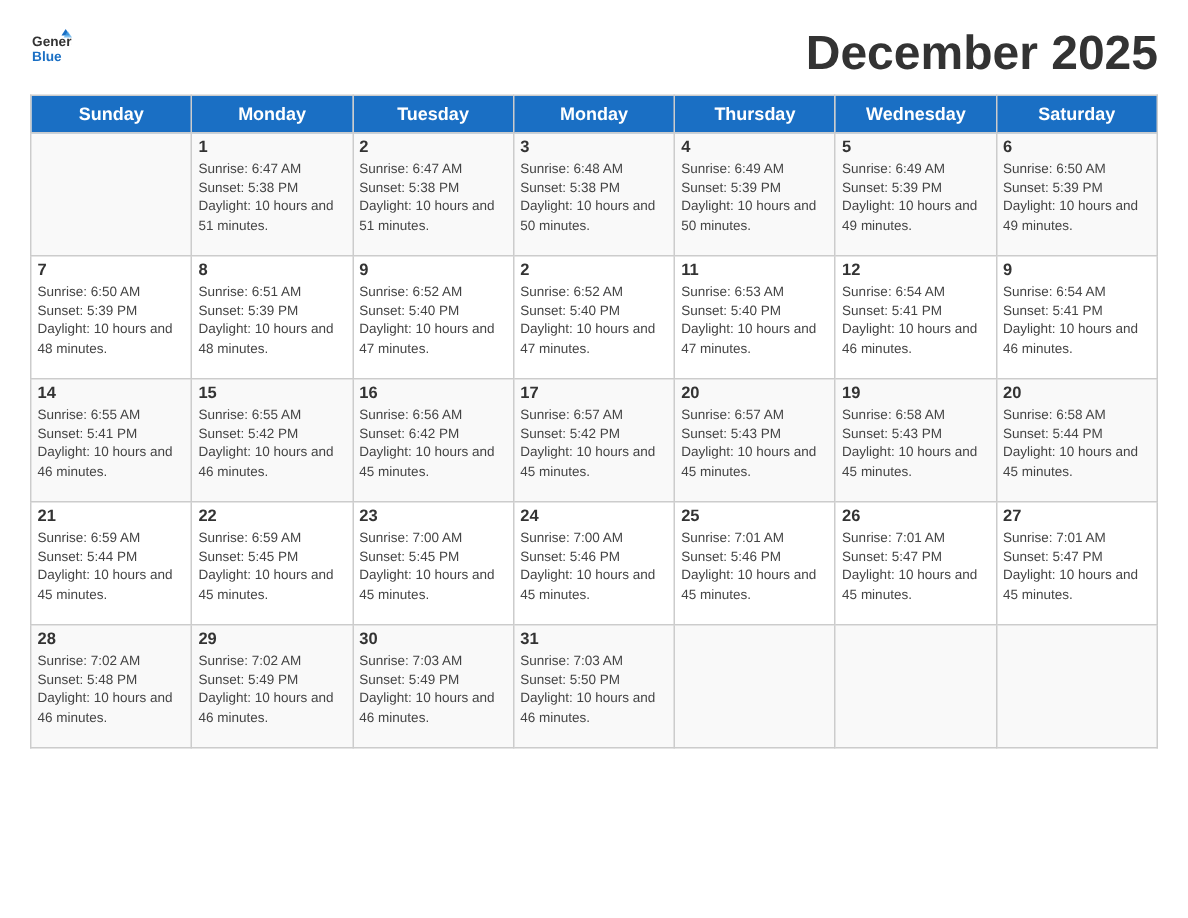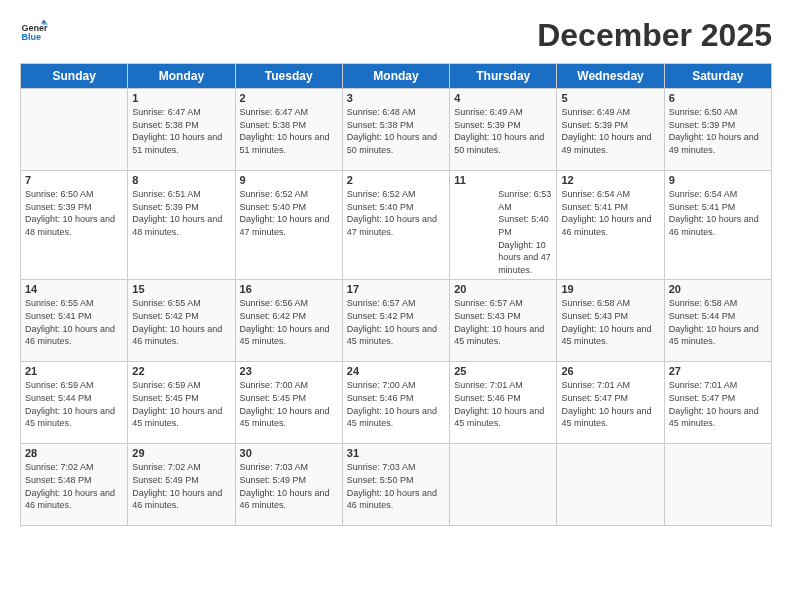--- a/index.html
+++ b/index.html
@@ -177,21 +177,21 @@
 Daylight: 10 hours and 47 minutes.</div>
           </td>
           <td>
             <span class="day-num">2</span>
             <div class="cell-text" style="white-space: pre-line;">Sunrise: 6:52 AM
 Sunset: 5:40 PM
 Daylight: 10 hours and 47 minutes.</div>
           </td>
           <td>
             <span class="day-num">11</span>
-            <div class="cell-text" style="white-space: pre-line; margin-left: 44px;">Sunrise: 6:53 AM
+            <div class="cell-text" style="white-space: pre-line;">Sunrise: 6:53 AM
 Sunset: 5:40 PM
 Daylight: 10 hours and 47 minutes.</div>
           </td>
           <td>
             <span class="day-num">12</span>
             <div class="cell-text" style="white-space: pre-line;">Sunrise: 6:54 AM
 Sunset: 5:41 PM
 Daylight: 10 hours and 46 minutes.</div>
           </td>
           <td>

